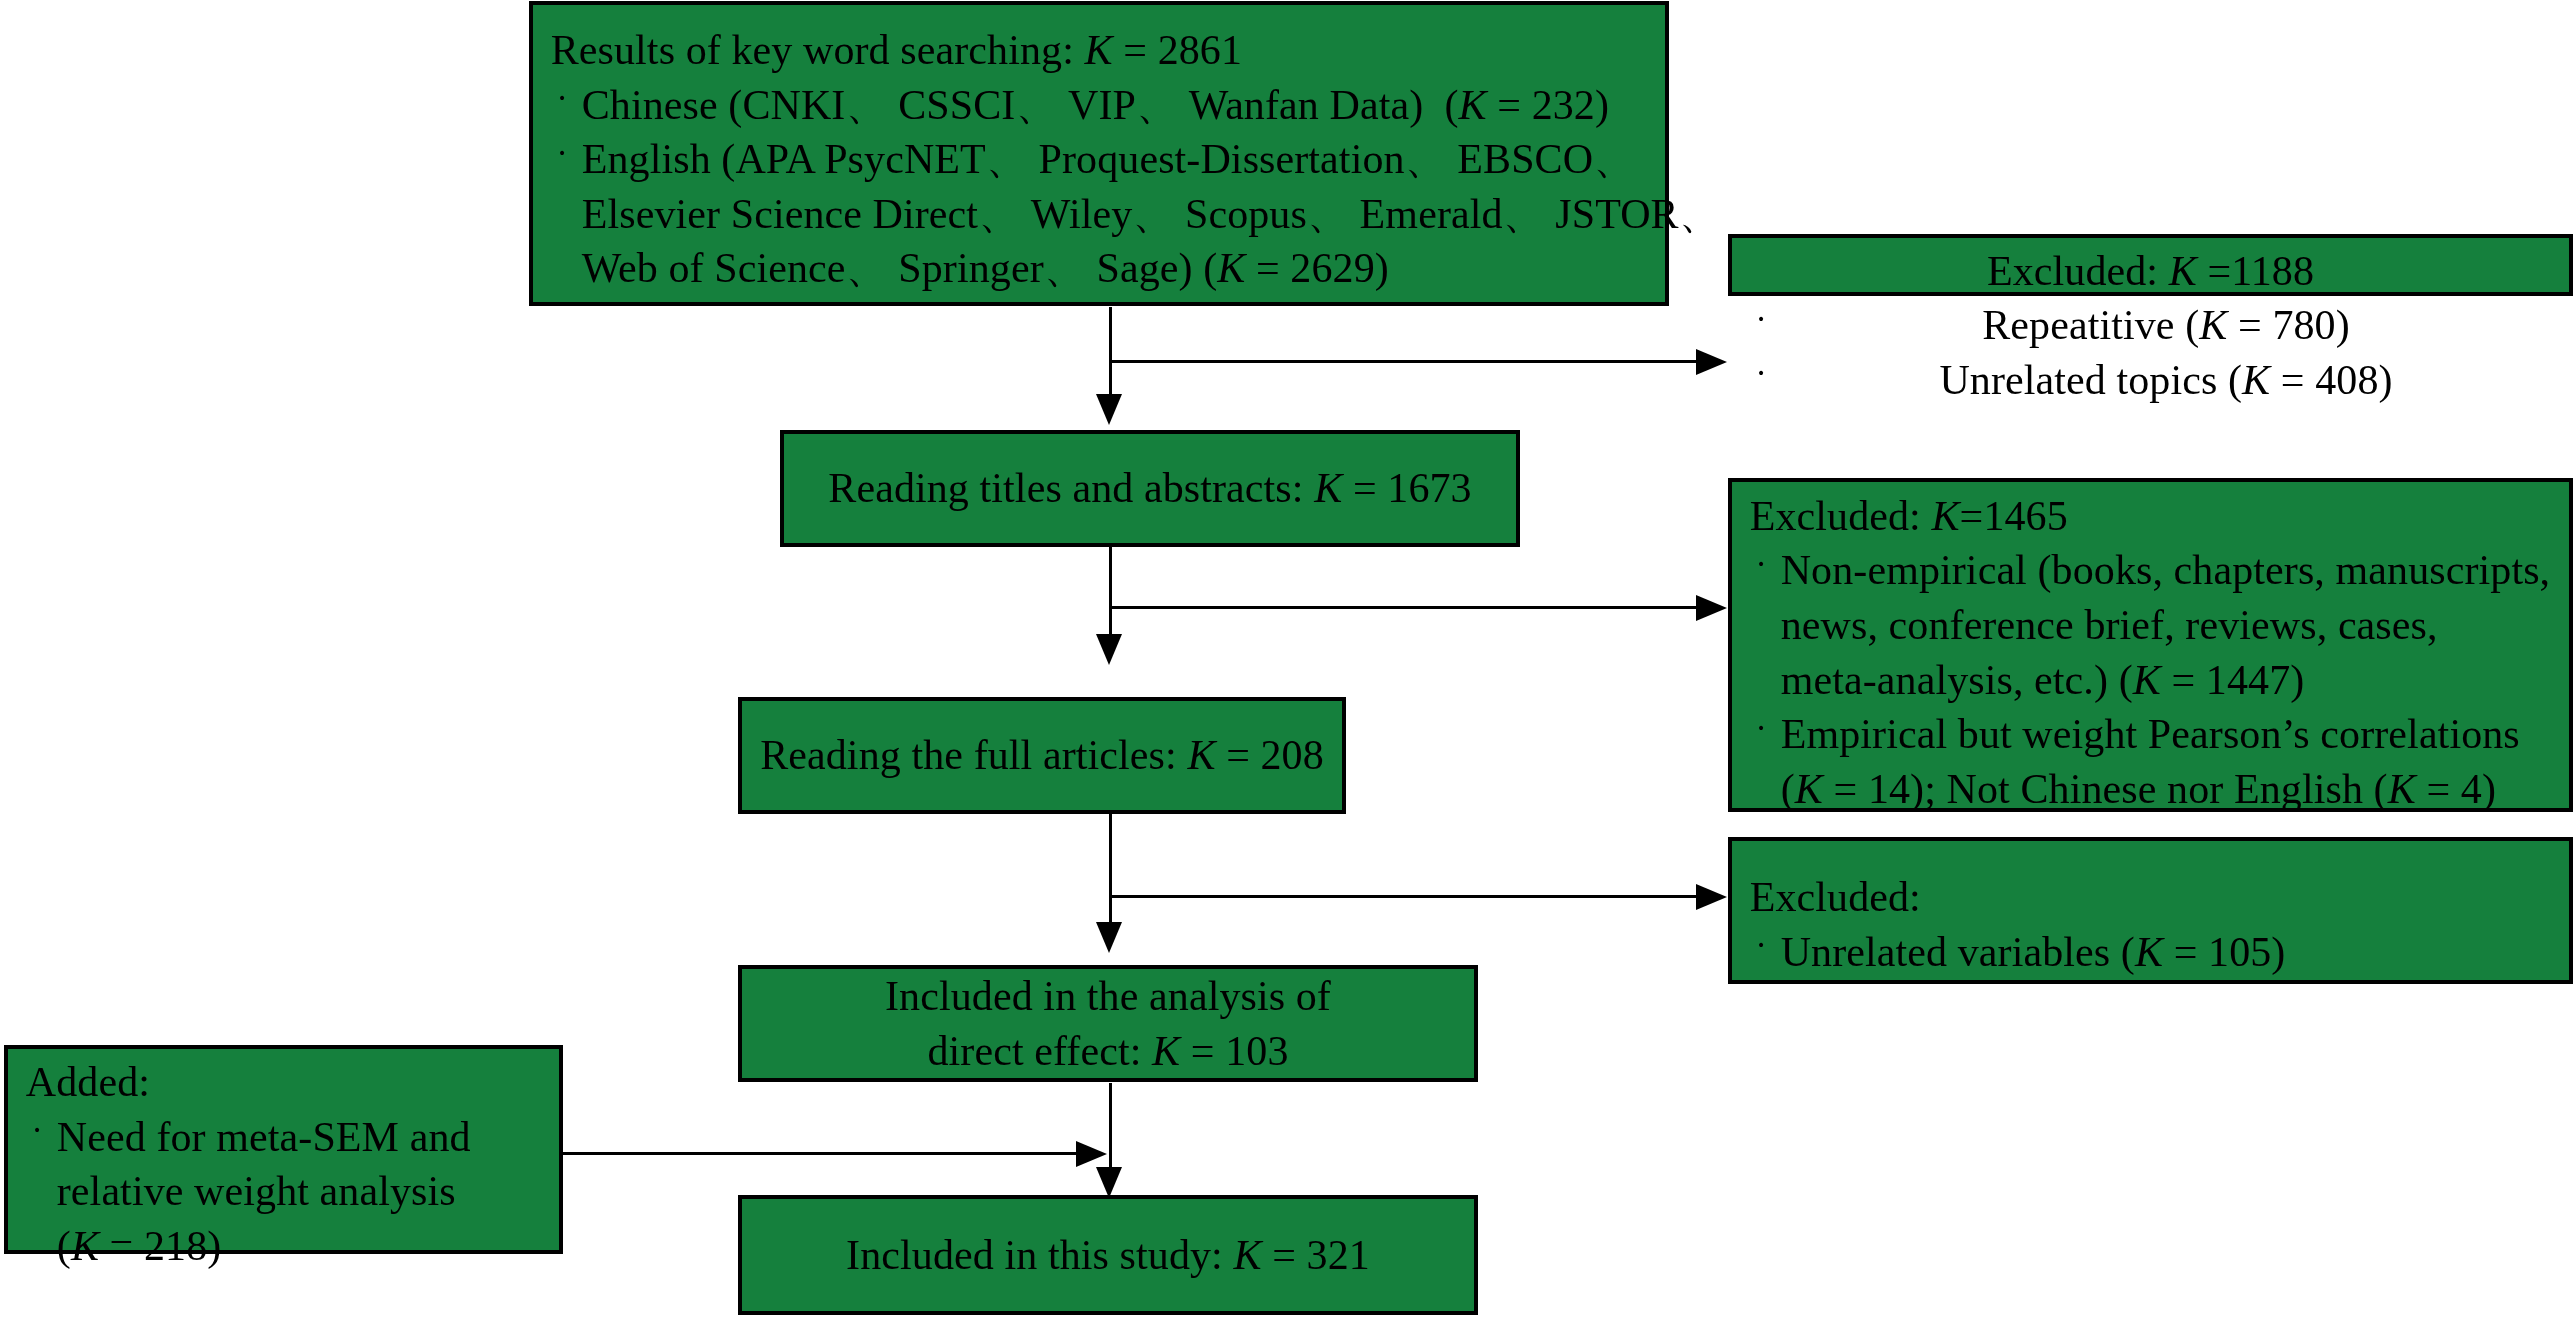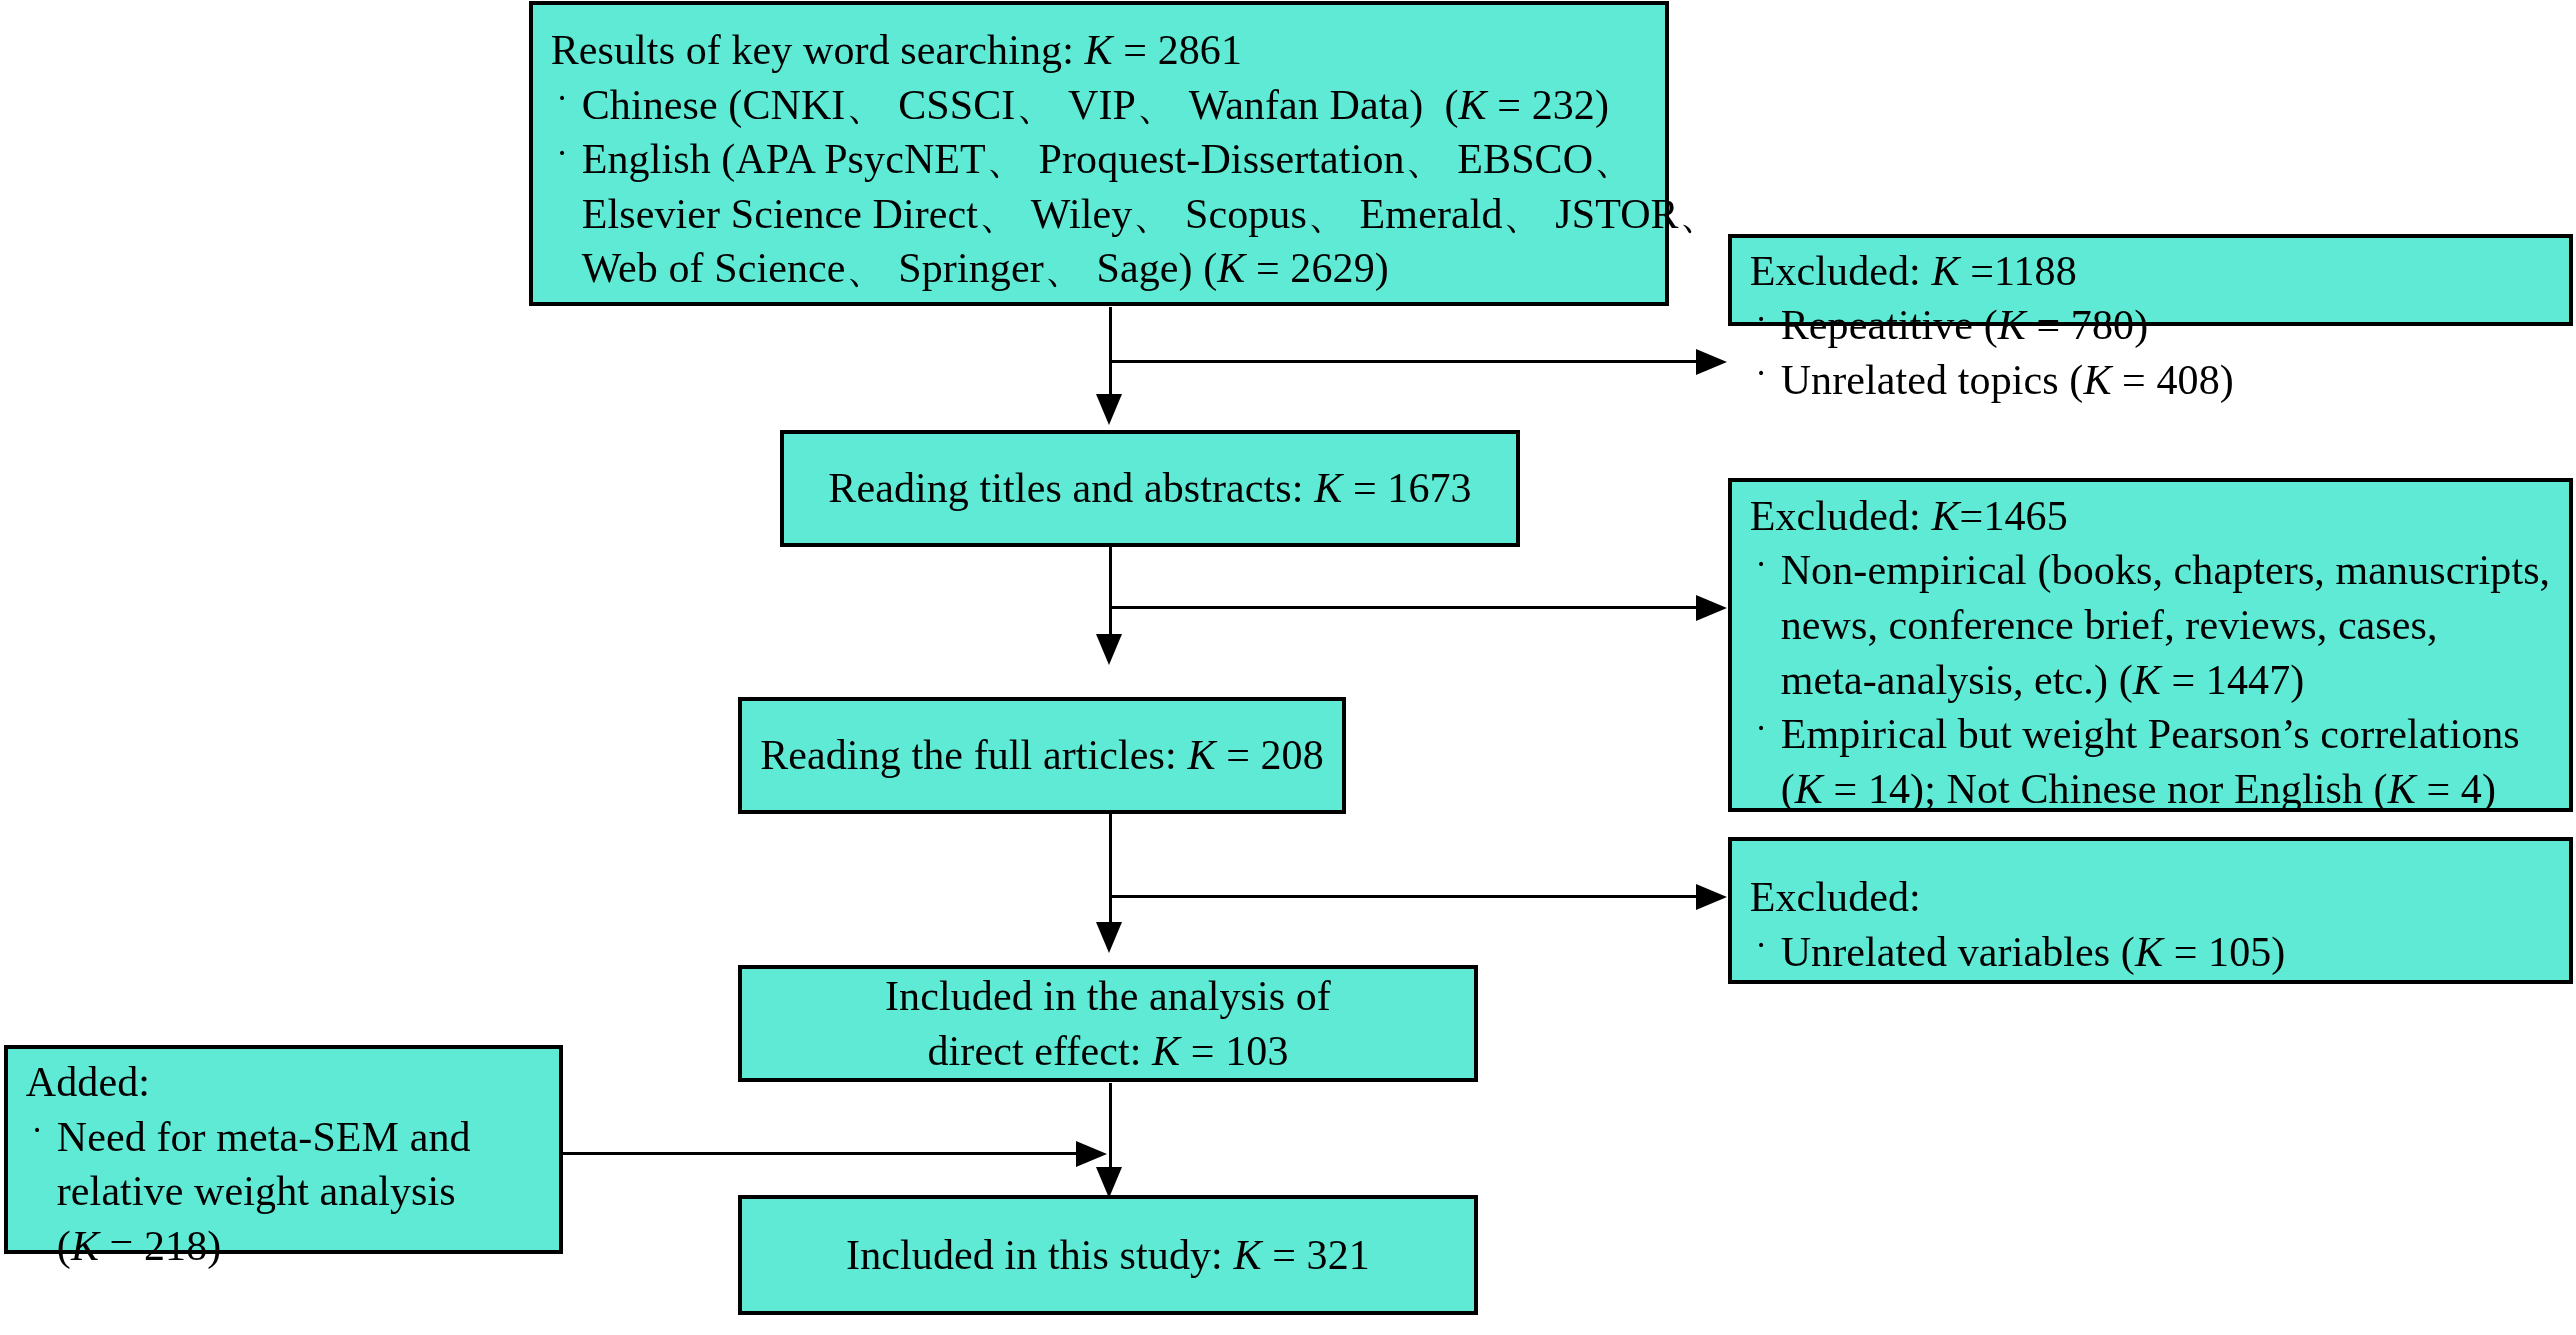--- a/index.html
+++ b/index.html
@@ -15,21 +15,21 @@
     position: relative;
     width: 2576px;
     height: 1335px;
     background: #ffffff;
     overflow: hidden;
   }
   .box {
     position: absolute;
     box-sizing: border-box;
     border: 4.8px solid #000000;
-    background: #5eead4;
+    background: #15803d;
     z-index: 3;
   }
   .box-inner {
     padding: 6.8px 17.7px;
     height: 100%;
     box-sizing: border-box;
     display: flex;
     flex-direction: column;
     justify-content: center;
   }
@@ -116,21 +116,21 @@
       </div>
     </div>
   </div>
 
   <div class="vline" style="left:1109px; top:307px; height:97px;"></div>
   <div class="arrow-down" style="left:1096px; top:394px;"></div>
 
   <div class="hline" style="left:1109px; top:360px; width:588px;"></div>
   <div class="arrow-right" style="left:1696px; top:349px;"></div>
 
-  <div class="box" style="left:1728px; top:234px; width:845px; height:92px;">
+  <div class="box" style="left:1728px; top:234px; width:845px; height:62px;text-align:center;">
     <div class="box-inner topalign" style="padding-top:5.5px;">
       <div class="line">
         Excluded: <span class="ital">K</span> =1188
       </div>
       <div class="line">
         <span class="bullet-line">
           <span class="bdot">·</span>
           <span>Repeatitive (<span class="ital">K</span> = 780)</span>
         </span>
       </div>

